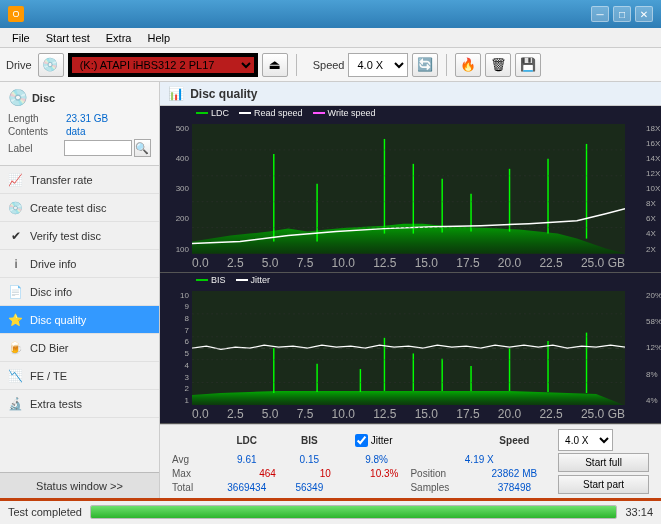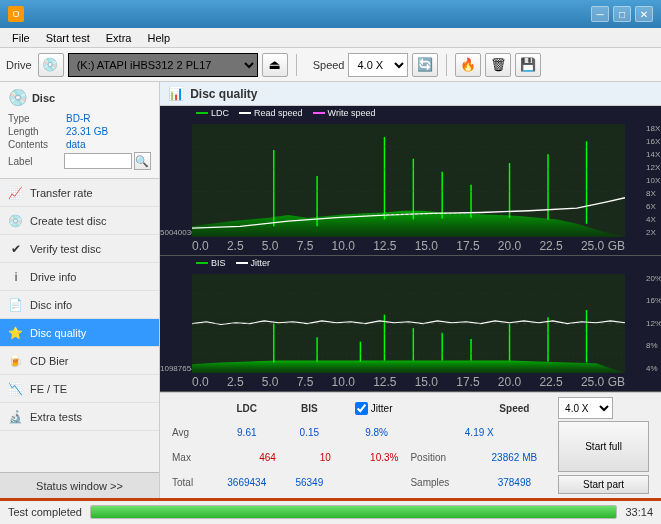--- a/index.html
+++ b/index.html
@@ -45,22 +45,22 @@
       display: flex;
       align-items: center;
       padding: 0 6px;
       border-bottom: 1px solid #ccc;
       gap: 4px;
     }
     .toolbar-label { font-size: 11px; color: #333; margin-right: 2px; }
     .toolbar-drive-select {
       height: 24px;
       font-size: 11px;
-      border: 1px solid #000000;
-      background: #737373;
+      border: 4px solid #000000;
+      background: #b91c1c;
       padding: 0 4px;
       width: 190px;
     }
     .toolbar-btn-icon {
       width: 26px;
       height: 24px;
       border: 1px solid #aaa;
       background: linear-gradient(to bottom, #fff, #e8e8e8);
       cursor: pointer;
       display: flex; align-items: center; justify-content: center;
@@ -216,21 +216,21 @@
     .legend-dot.write { background: #ff55ff; }
     .legend-dot.bis { background: #00cc00; }
     .legend-dot.jitter { background: #ffffff; }
 
     
     .y-axis-left {
       position: absolute;
       left: 0; top: 18px; bottom: 18px;
       width: 32px;
       display: flex;
-      flex-direction: row;
+      flex-direction: column;
       justify-content: space-between;
       align-items: flex-end;
       padding-right: 3px;
     }
     .y-label { font-size: 8px; color: #aaa; }
 
     .y-axis-right {
       position: absolute;
       right: 0; top: 18px; bottom: 18px;
       width: 36px;
@@ -266,21 +266,21 @@
     .stats-table .col-header { color: #333; font-weight: bold; text-align: center; }
     .stats-table .col-val { color: #0055cc; text-align: center; }
     .stats-table .col-val-red { color: #cc0000; text-align: right; }
     .stats-table .row-label { color: #555; }
 
     .jitter-checkbox { display: flex; align-items: center; gap: 3px; font-size: 10px; }
 
     .start-full-btn {
       background: linear-gradient(to bottom, #f8f8f8, #e0e0e0);
       border: 1px solid #aaa;
-      padding: 19px 10px;
+      padding: 3px 10px;
       font-size: 10px;
       cursor: pointer;
       white-space: nowrap;
     }
     .start-part-btn {
       background: linear-gradient(to bottom, #f8f8f8, #e0e0e0);
       border: 1px solid #aaa;
       padding: 3px 10px;
       font-size: 10px;
       cursor: pointer;
@@ -374,24 +374,20 @@
 <div class="main-area">
 
   <div class="sidebar">
 
     <div class="disc-panel">
       <div class="disc-panel-header">
         <span class="disc-icon">💿</span>
         <span class="disc-panel-title">Disc</span>
       </div>
       <div class="disc-row">
-        <span class="disc-field">Type</span>
-        <span class="disc-value">BD-R</span>
-      </div>
-      <div class="disc-row">
         <span class="disc-field">Length</span>
         <span class="disc-value">23.31 GB</span>
       </div>
       <div class="disc-row">
         <span class="disc-field">Contents</span>
         <span class="disc-value">data</span>
       </div>
       <div class="disc-row">
         <span class="disc-field">Label</span>
         <input class="label-input" type="text" style="">
@@ -556,21 +552,21 @@
           <span class="y-label">6</span>
           <span class="y-label">5</span>
           <span class="y-label">4</span>
           <span class="y-label">3</span>
           <span class="y-label">2</span>
           <span class="y-label">1</span>
         </div>
 
         <div class="y-axis-right">
           <span class="y-label">20%</span>
-          <span class="y-label">16%</span>
+          <span class="y-label">58%</span>
           <span class="y-label">12%</span>
           <span class="y-label">8%</span>
           <span class="y-label">4%</span>
         </div>
 
         <div class="chart-canvas-wrapper">
           <svg class="chart-svg" viewBox="0 0 450 110" preserveAspectRatio="none">
             <defs>
               <linearGradient id="greenGrad2" x1="0" y1="0" x2="0" y2="1">
                 <stop offset="0%" stop-color="#00bb00" stop-opacity="0.9"></stop>

